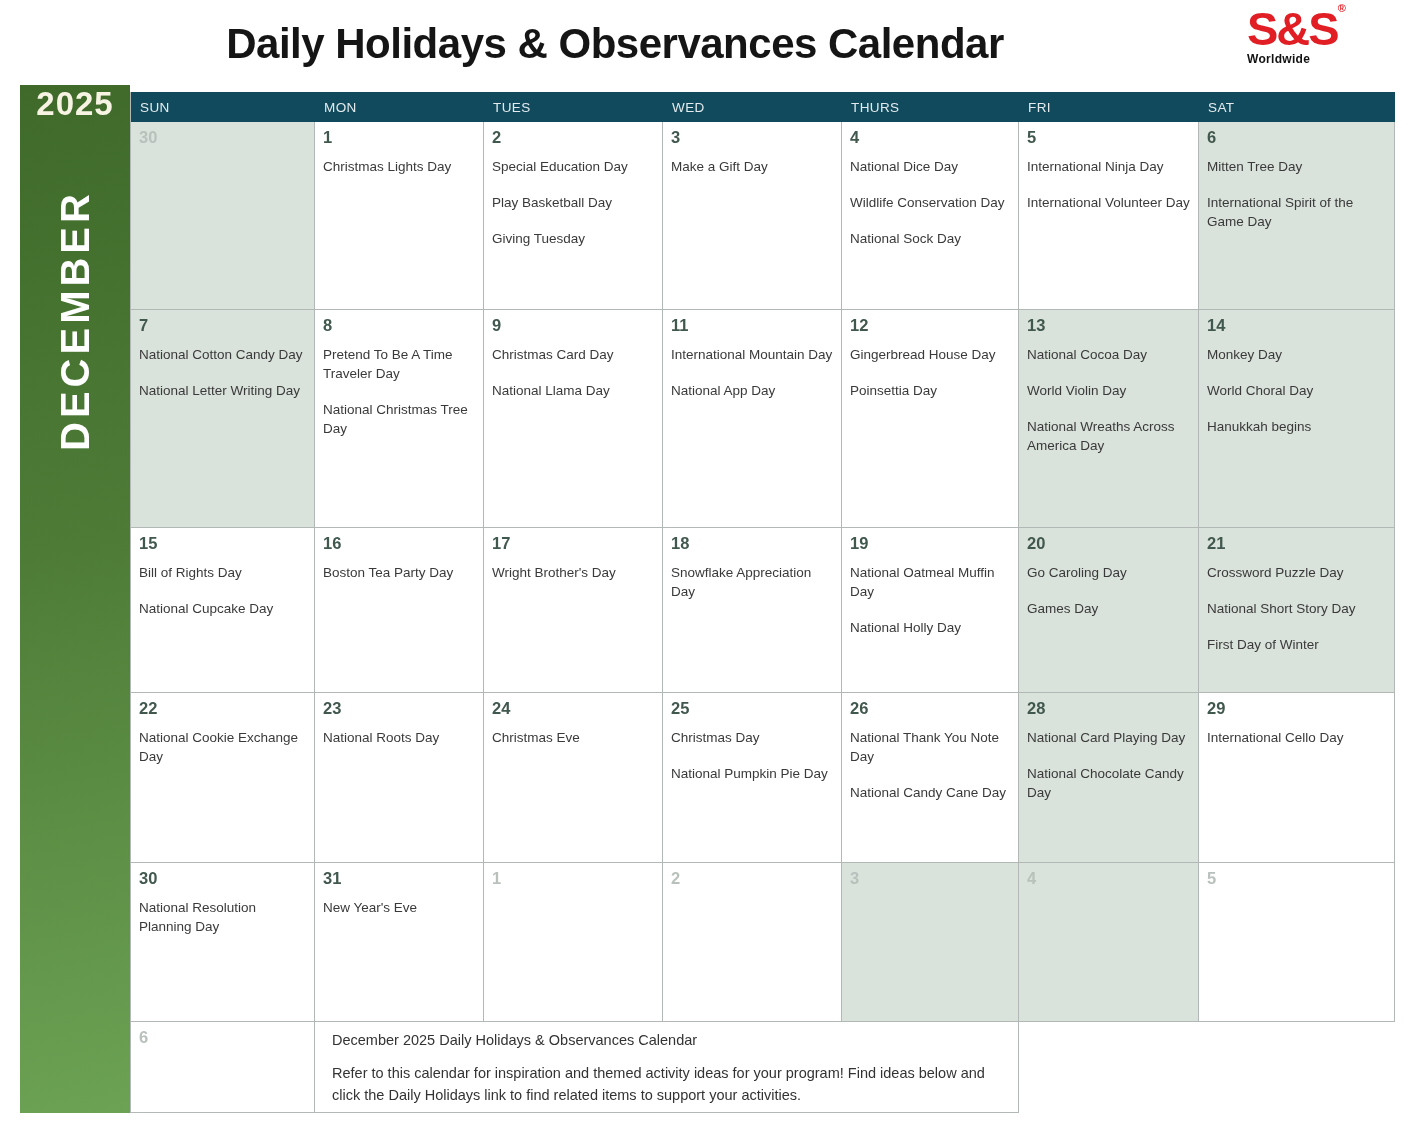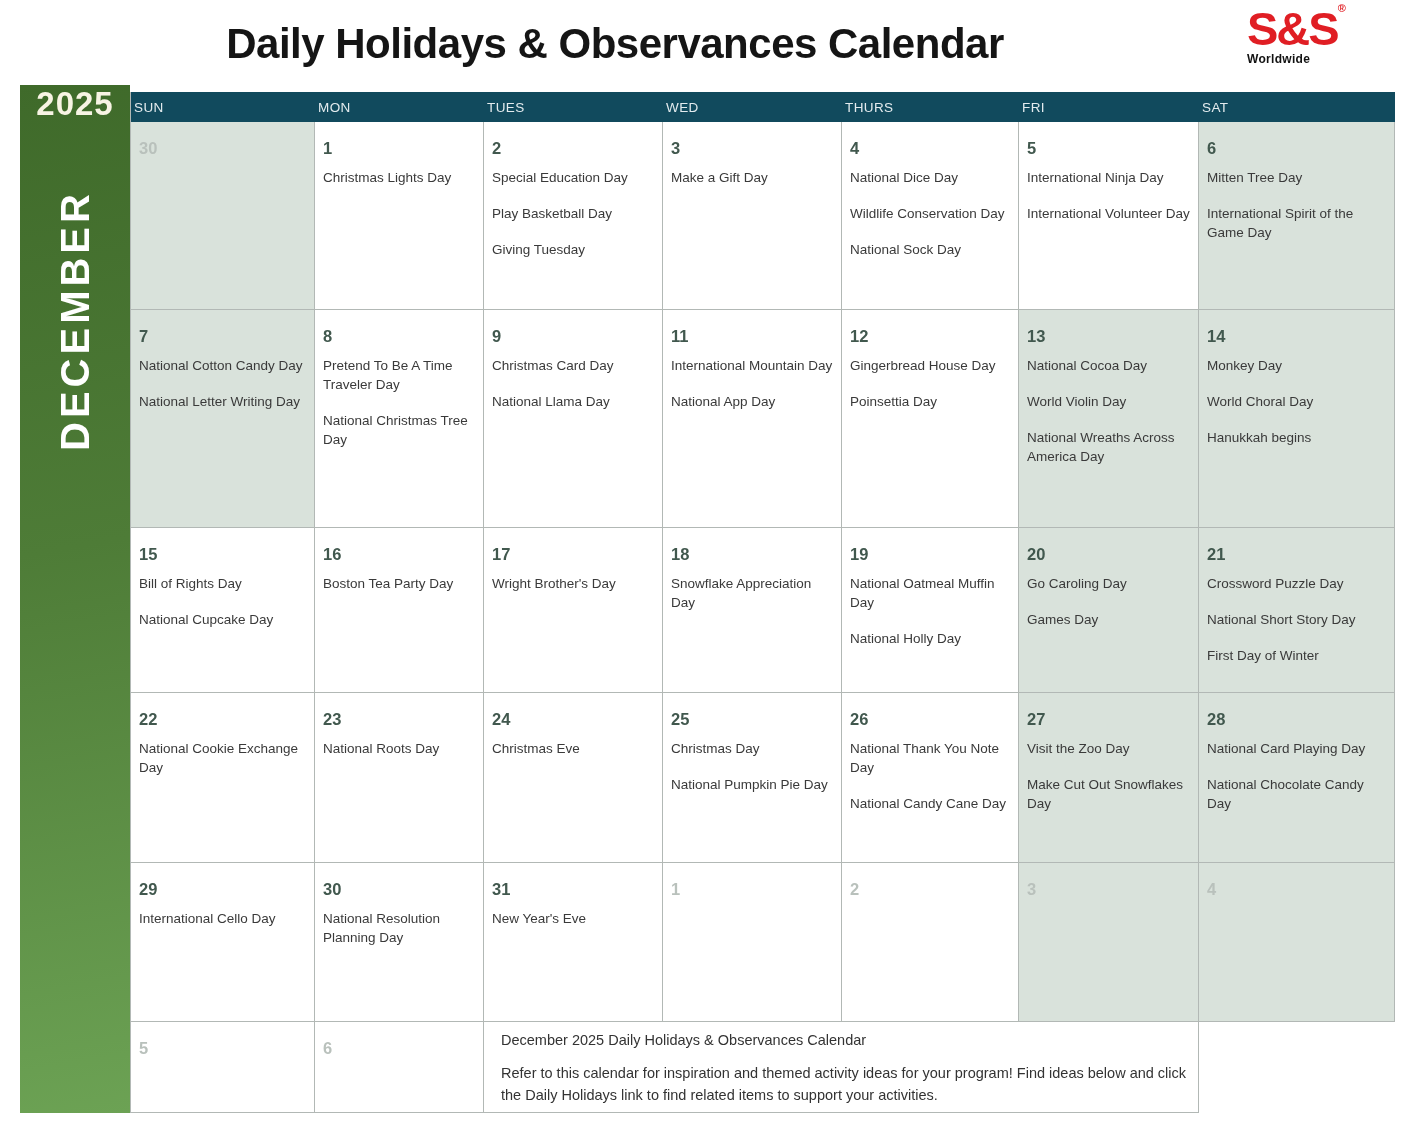--- a/index.html
+++ b/index.html
@@ -35,25 +35,25 @@
   .calendar{
     position:absolute;left:130px;top:92px;width:1264px;
     display:grid;
     grid-template-columns:184px 169px 179px 179px 177px 180px 196px;
     grid-template-rows:30px 188px 218px 165px 170px 159px 91px;
     border-left:1px solid #b2b8b5;
   }
   .calendar > *{box-sizing:border-box;}
   .dow{
     background:#114a5d;color:#e3ebee;font-size:13.5px;letter-spacing:0.4px;
-    display:flex;align-items:center;padding-left:3px;
+    display:flex;align-items:center;padding-left:9px;
   }
   .cell{
     background:#ffffff;border-right:1px solid #b2b8b5;border-bottom:1px solid #b2b8b5;
-    padding:17px 6px 4px 8px;overflow:hidden;
+    padding:6px 6px 4px 8px;overflow:hidden;
   }
   .cell.weekend{background:#d9e2db;}
   .date{font-size:16.5px;font-weight:700;color:#41584e;margin-bottom:10px;}
   .cell.outside .date{color:#b9c1bc;}
   .event{font-size:13.5px;line-height:1.42;color:#3a3a3a;margin-bottom:17px;}
   .note-cell{grid-column:span 4;background:#ffffff;padding:10px 7px 8px 17px;}
   .note-title{font-size:14.5px;color:#333333;margin-bottom:15px;}
   .note-body{font-size:14.5px;line-height:1.5;color:#333333;max-width:690px;}
 </style>
 </head>
@@ -198,25 +198,20 @@
       <div class="date">25</div>
       <div class="event">Christmas Day</div>
       <div class="event">National Pumpkin Pie Day</div>
     </div>
     <div class="cell">
       <div class="date">26</div>
       <div class="event">National Thank You Note Day</div>
       <div class="event">National Candy Cane Day</div>
     </div>
     <div class="cell weekend">
-      <div class="date">27</div>
-      <div class="event">Visit the Zoo Day</div>
-      <div class="event">Make Cut Out Snowflakes Day</div>
-    </div>
-    <div class="cell weekend">
       <div class="date">28</div>
       <div class="event">National Card Playing Day</div>
       <div class="event">National Chocolate Candy Day</div>
     </div>
     <div class="cell">
       <div class="date">29</div>
       <div class="event">International Cello Day</div>
     </div>
     <div class="cell">
       <div class="date">30</div>

